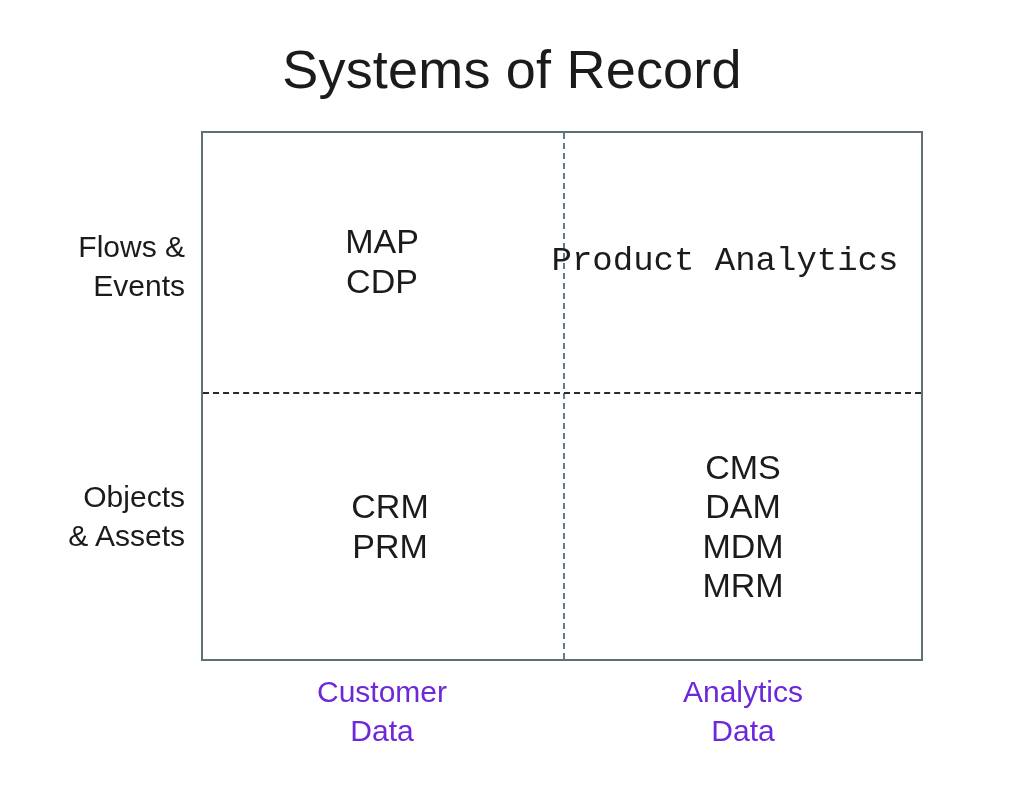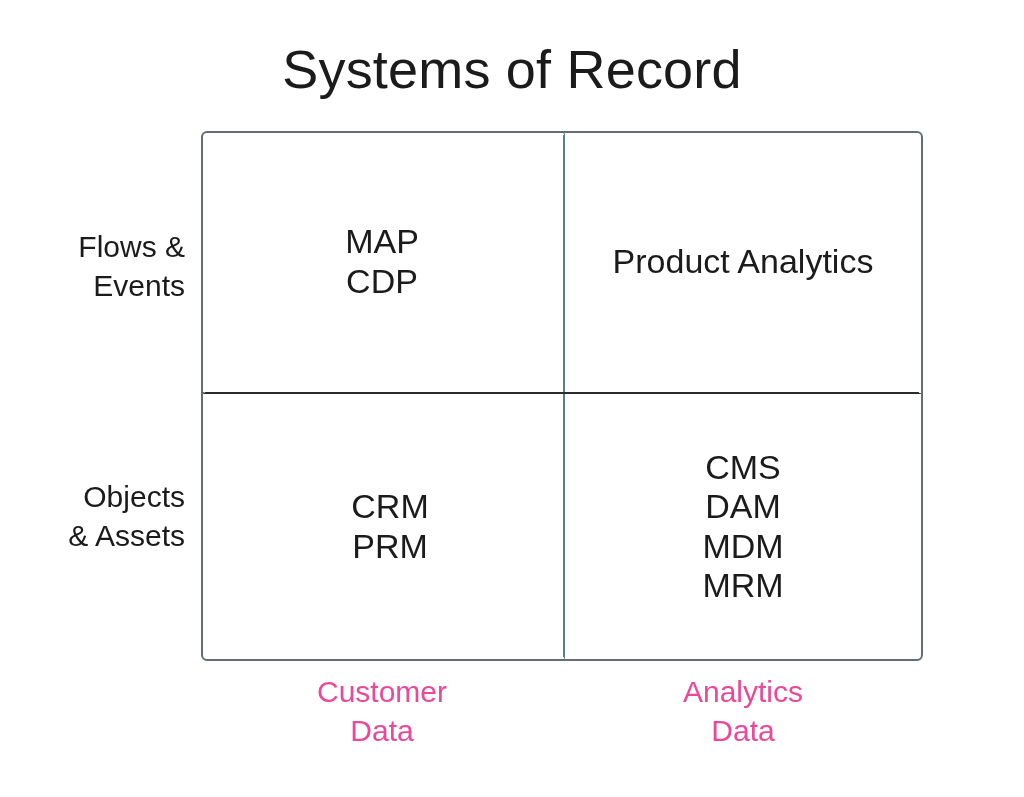--- a/index.html
+++ b/index.html
@@ -1,15 +1,15 @@
 <!DOCTYPE html>
 <html><head>
 <meta charset="utf-8">
 <style>
-  * { box-sizing: border-box; margin: 0; padding: 0; border-radius: 6px; }
+  * { box-sizing: border-box; margin: 0; padding: 0; }
 
   html, body {
     width: 1024px;
     height: 797px;
     background: #ffffff;
     font-family: "Liberation Sans", sans-serif;
     overflow: hidden;
   }
 
   #slide {
@@ -72,21 +72,21 @@
     justify-content: center;
     text-align: center;
     font-size: 34px;
     font-weight: 400;
     color: #1b1b1b;
     line-height: 1.16;
     white-space: nowrap;
   }
 
   #quadrant-top-left     { left: 201px; top: 131px; width: 362px; height: 261px; }
-  #quadrant-top-right    { left: 563px; top: 131px; width: 360px; height: 261px; }
+  #quadrant-top-right    { left: 545px; top: 131px; width: 360px; height: 261px; font-family: Liberation Mono, monospace; }
   #quadrant-bottom-left  { left: 201px; top: 392px; width: 362px; height: 269px; padding-left: 16px; }
   #quadrant-bottom-right { left: 563px; top: 392px; width: 360px; height: 269px; align-items: center; }
 
   .quadrant .lines { display: block; }
   .quadrant .line  { display: block; }
 
   
   .row-label {
     position: absolute;
     right: 839px;          
@@ -101,21 +101,21 @@
   #row-label-flows-events   { top: 227px; }
   #row-label-objects-assets { top: 477px; }
 
   
   .col-label {
     position: absolute;
     top: 672px;
     text-align: center;
     font-size: 30px;
     font-weight: 400;
-    color: #ec4899;
+    color: #6d28d9;
     line-height: 1.3;
     white-space: nowrap;
   }
   #col-label-customer-data   { left: 201px; width: 362px; }
   #col-label-operations-data { left: 563px; width: 360px; }
 
   .sub { display: block; }
 </style>
 </head>
 <body>

